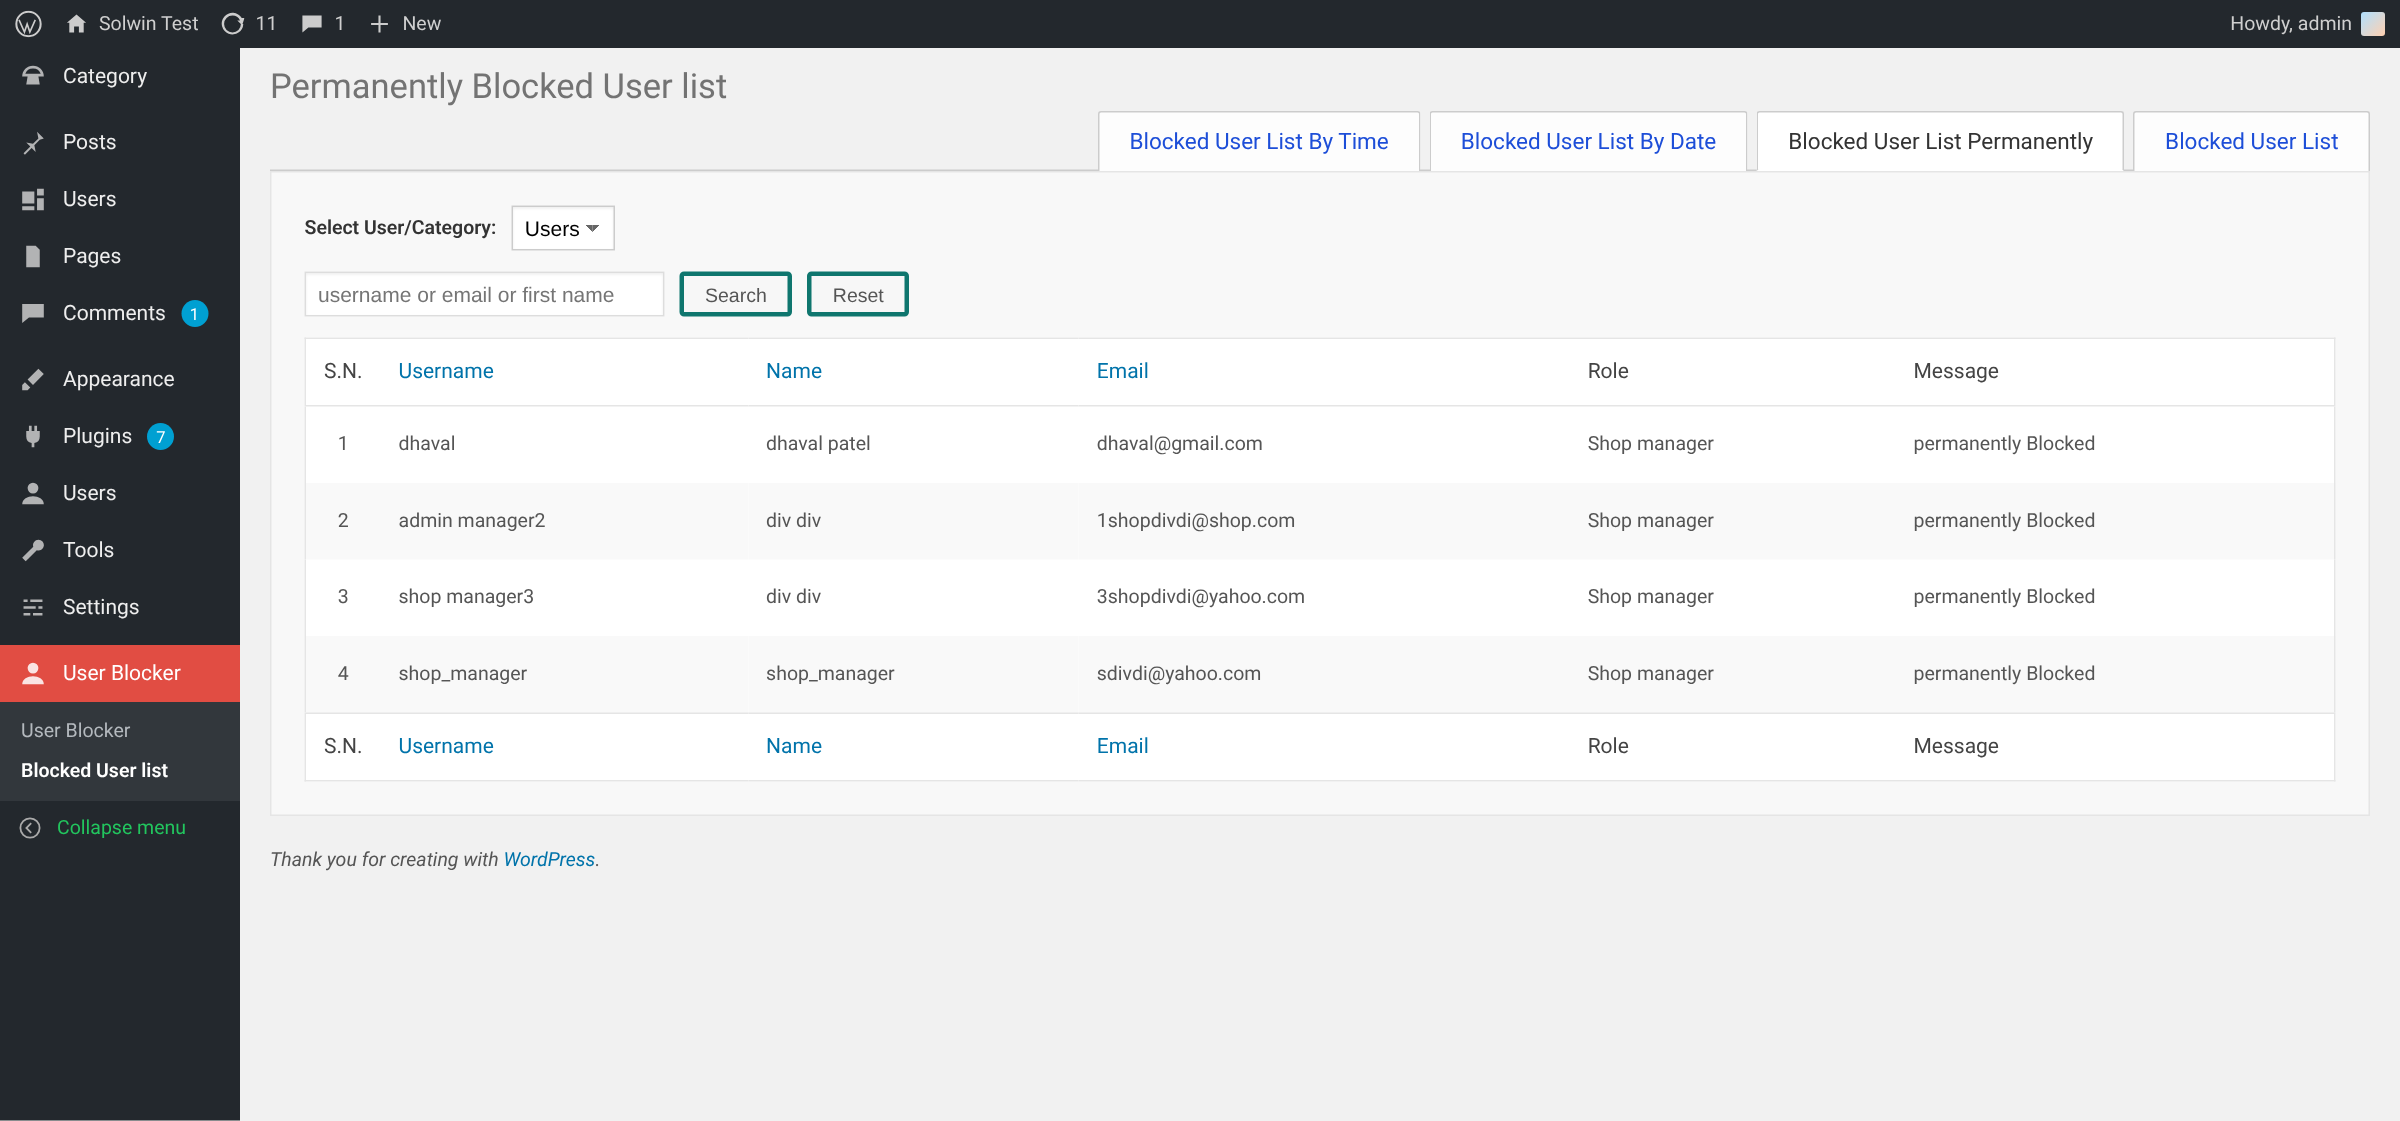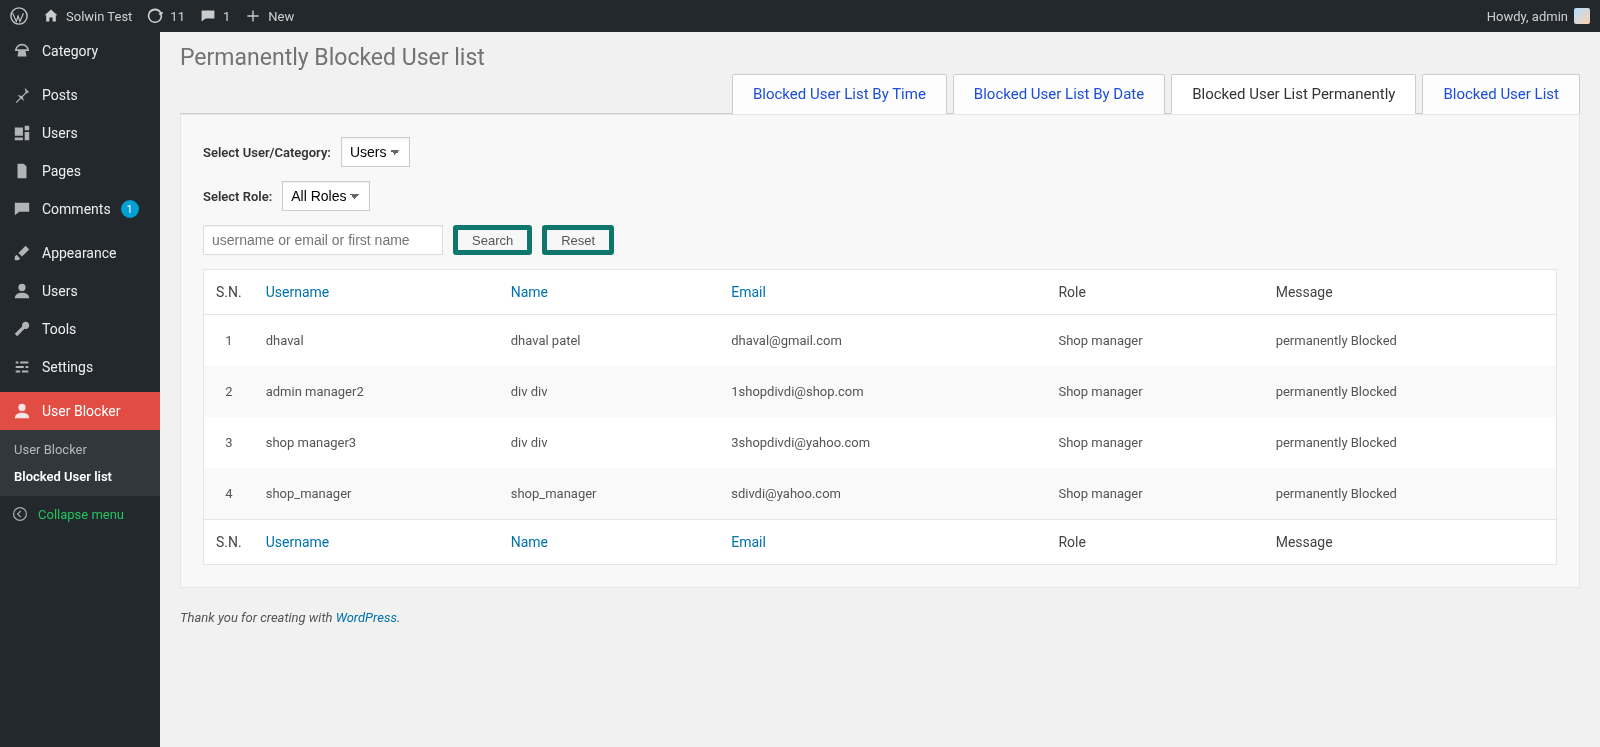--- a/index.html
+++ b/index.html
@@ -123,21 +123,21 @@
   background-repeat:no-repeat;
   box-shadow: inset 0 1px 2px rgba(0,0,0,.07);
 }
 .search-input {
   height: 30px; width: 240px; padding: 4px 8px; font-size:14px;
   border:1px solid #ddd; background:#fff;
   box-shadow: inset 0 1px 2px rgba(0,0,0,.07);
 }
 .btn {
   height: 30px; padding: 0 14px;
-  border:5px solid #0f766e; background:#f7f7f7; color:#555;
+  border:3px solid #0f766e; background:#f7f7f7; color:#555;
   font-size: 13px; border-radius:3px; cursor:pointer;
 }
 
 
 table.list {
   width:100%; border-collapse:collapse; background:#fff;
   border:1px solid #e5e5e5;
 }
 table.list thead th, table.list tfoot th {
   text-align:left; padding:14px 12px; font-weight:400; font-size:14px;
@@ -258,20 +258,29 @@
     <span class="badge">1</span>
   </div>
   <div class="menu-sep"></div>
   <div class="menu-item">
     <span class="icon-slot">
         <svg width="18" height="18" viewBox="0 0 20 20" fill="#ccc">
           <path d="M14 2l4 4-8 8-4-4zM4 12l4 4-2 2H2v-4z"></path>
         </svg>
       </span>
     <span>Appearance</span>
+  </div>
+  <div class="menu-item">
+    <span class="icon-slot">
+        <svg width="18" height="18" viewBox="0 0 20 20" fill="#ccc">
+          <path d="M7 2v4H5v4a5 5 0 0 0 4 4.9V18h2v-3.1A5 5 0 0 0 15 10V6h-2V2h-2v4H9V2z"></path>
+        </svg>
+      </span>
+    <span>Plugins</span>
+    <span class="badge">7</span>
   </div>
   <div class="menu-item">
     <span class="icon-slot">
         <svg width="18" height="18" viewBox="0 0 20 20" fill="#ccc">
           <circle cx="10" cy="6" r="4"></circle>
           <path d="M2 18c0-4 4-6 8-6s8 2 8 6z"></path>
         </svg>
       </span>
     <span>Users</span>
   </div>
@@ -324,26 +333,20 @@
       <div class="tab">Blocked User List By Date</div>
       <div class="tab active">Blocked User List Permanently</div>
       <div class="tab">Blocked User List</div>
     </div>
 
   <div class="card">
     <div class="filter-row">
       <label>Select User/Category:</label>
       <select>
         <option>Users</option>
-      </select>
-    </div>
-    <div class="filter-row">
-      <label>Select Role:</label>
-      <select>
-        <option>All Roles</option>
       </select>
     </div>
     <div class="filter-row">
       <input class="search-input" type="text" placeholder="username or email or first name" style="">
       <button class="btn">Search</button>
       <button class="btn">Reset</button>
     </div>
 
     <table class="list">
       <thead>

